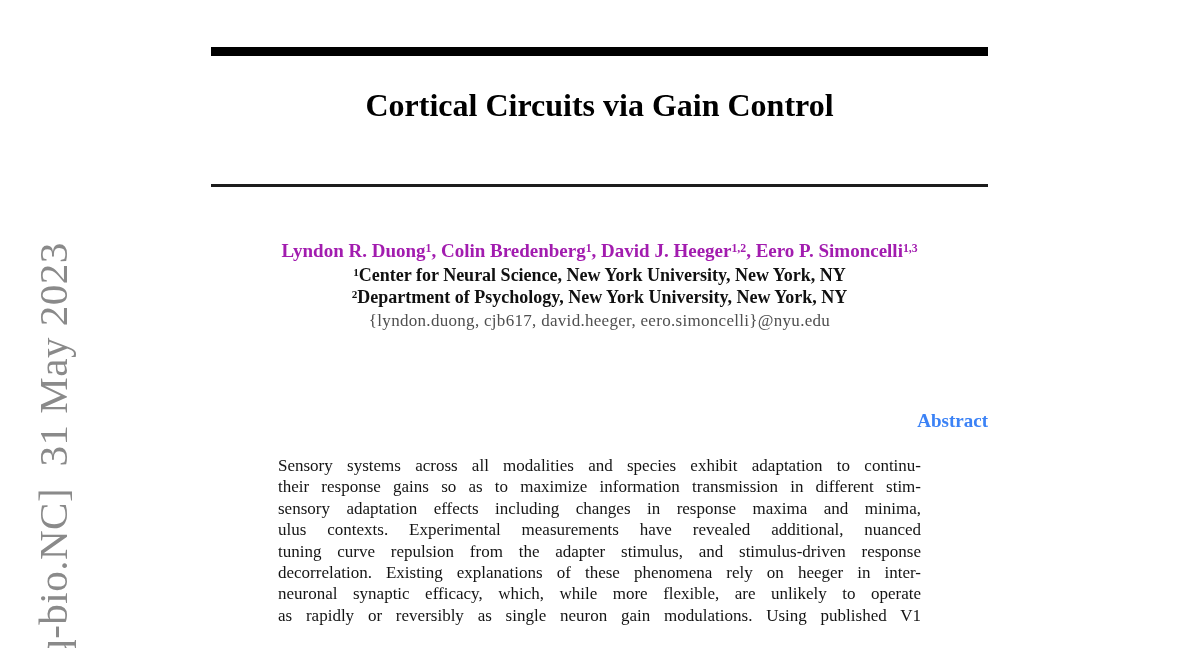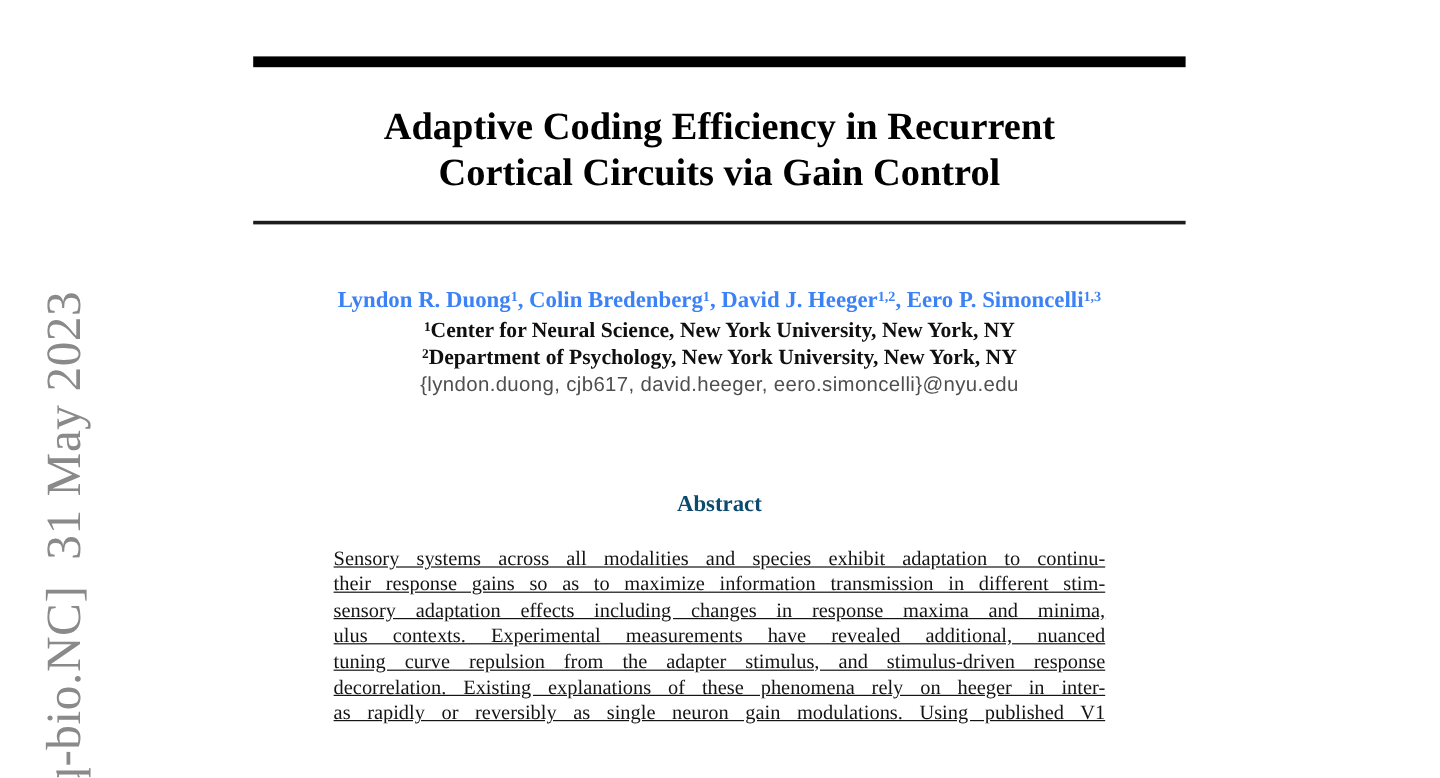--- a/index.html
+++ b/index.html
@@ -65,78 +65,76 @@
     position: absolute;
     left: 211px;
     top: 238px;
     width: 777px;
     text-align: center;
   }
   .authors-line {
     font-size: 19px;
     font-weight: bold;
     line-height: 26px;
-    color: #3b82f6;
+    color: #a21caf;
   }
   .authors-line sup, .affil-line sup {
     font-size: 0.62em;
     vertical-align: 0.45em;
     line-height: 0;
   }
   .affil-line {
     font-size: 18px;
     line-height: 22px;
     color: #101010;
     font-weight: bold;
   }
   .email-line {
     margin-top: 3px;
-    font-family: Liberation Sans, sans-serif;
+    font-family: Liberation Serif, serif;
     font-size: 17px;
     letter-spacing: 0.3px;
     color: #4f4f4f;
   }
 
   .abstract-heading {
     position: absolute;
     left: 211px;
     top: 410px;
     width: 777px;
-    text-align: center;
+    text-align: right;
     font-weight: bold;
     font-size: 19px;
-    color: #0c4a6e;
+    color: #3b82f6;
   }
 
   .abstract-body {
     position: absolute;
     left: 278px;
     top: 455px;
     width: 643px;
     font-size: 17px;
     line-height: 21.4px;
     color: #141414;
   }
   .abstract-line {
     text-align: justify;
     text-align-last: justify;
-    text-decoration: underline;
   }
 </style>
 </head>
 <body>
 
 <div class="page">
 
   <div class="watermark">[q-bio.NC]  31 May 2023</div>
 
   <div class="rule-thick"></div>
 
   <div class="title-block">
-    <div>Adaptive Coding Efficiency in Recurrent</div>
     <div>Cortical Circuits via Gain Control</div>
   </div>
 
   <div class="rule-thin"></div>
 
   <div class="authors-block">
     <div class="authors-line">
       <span>Lyndon R. Duong</span><sup>1</sup><span>, </span><span>Colin Bredenberg</span><sup>1</sup><span>, </span><span>David J. Heeger</span><sup>1,2</sup><span>, </span><span>Eero P. Simoncelli</span><sup>1,3</sup>
     </div>
 
@@ -148,16 +146,17 @@
 
   <div class="abstract-heading">Abstract</div>
 
   <div class="abstract-body">
     <div class="abstract-line">Sensory systems across all modalities and species exhibit adaptation to continu-</div>
     <div class="abstract-line">their response gains so as to maximize information transmission in different stim-</div>
     <div class="abstract-line">sensory adaptation effects including changes in response maxima and minima,</div>
     <div class="abstract-line">ulus contexts.  Experimental measurements have revealed additional, nuanced</div>
     <div class="abstract-line">tuning curve repulsion from the adapter stimulus, and stimulus-driven response</div>
     <div class="abstract-line">decorrelation. Existing explanations of these phenomena rely on heeger in inter-</div>
+    <div class="abstract-line">neuronal synaptic efficacy, which, while more flexible, are unlikely to operate</div>
     <div class="abstract-line">as rapidly or reversibly as single neuron gain modulations.  Using published V1</div>
   </div>
 
 </div>
 
 </body></html>

